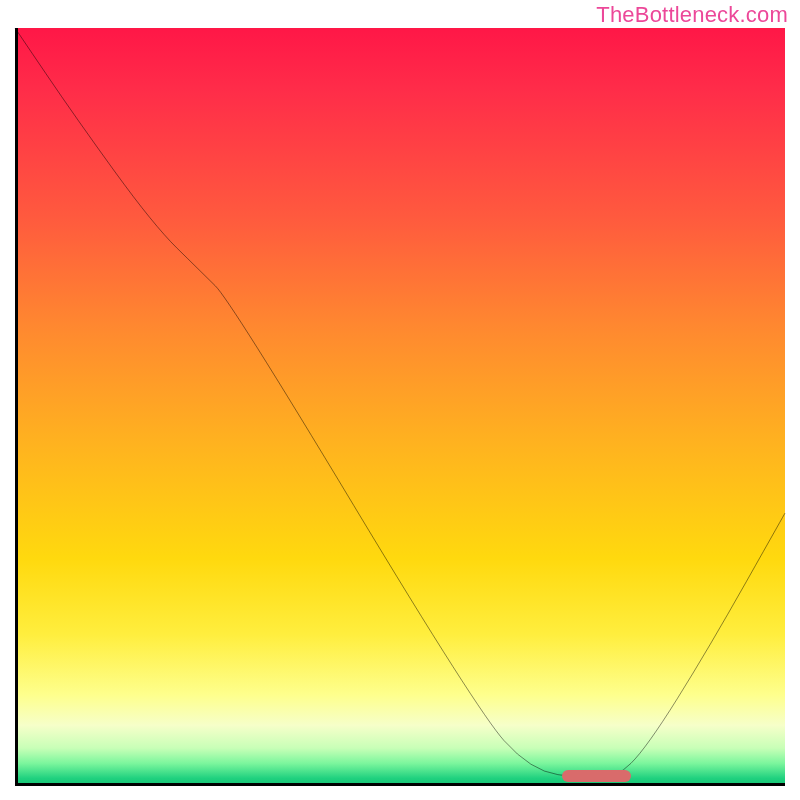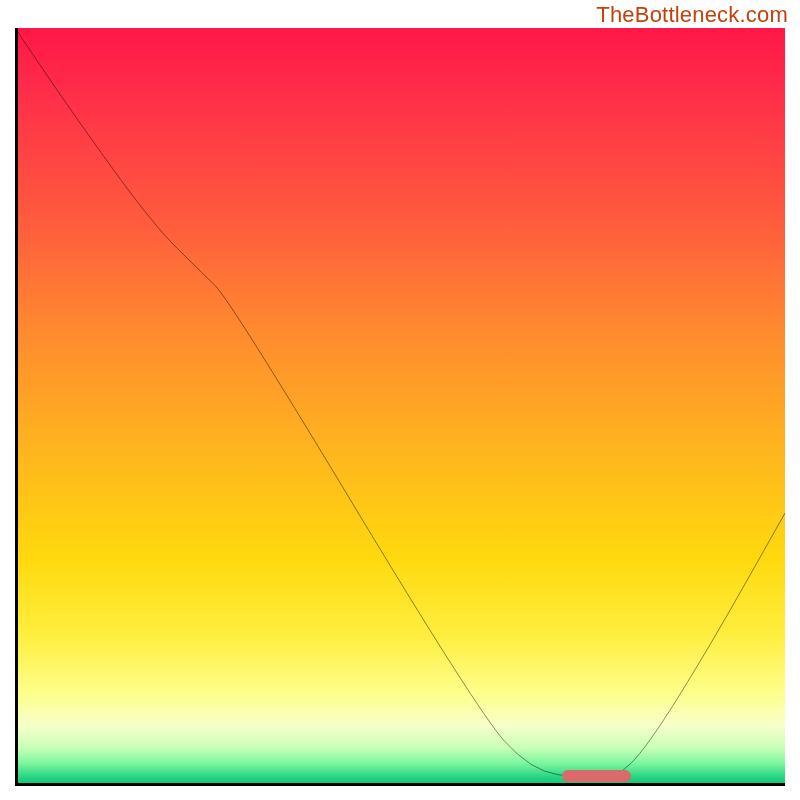--- a/index.html
+++ b/index.html
@@ -13,21 +13,21 @@
   }
   .container {
     position: relative;
     width: 800px;
     height: 800px;
   }
   .watermark {
     position: absolute;
     top: 2px;
     right: 12px;
-    color: #c2410c;
+    color: #ec4899;
     font-size: 22px;
     font-weight: 500;
     letter-spacing: 0.2px;
     z-index: 5;
   }
   .plot {
     position: absolute;
     left: 15px;
     top: 28px;
     width: 770px;

